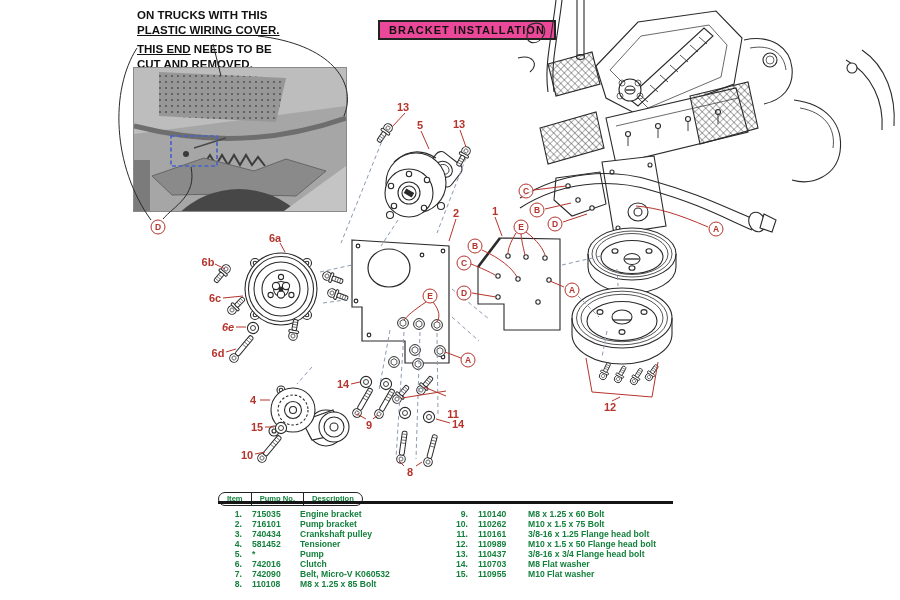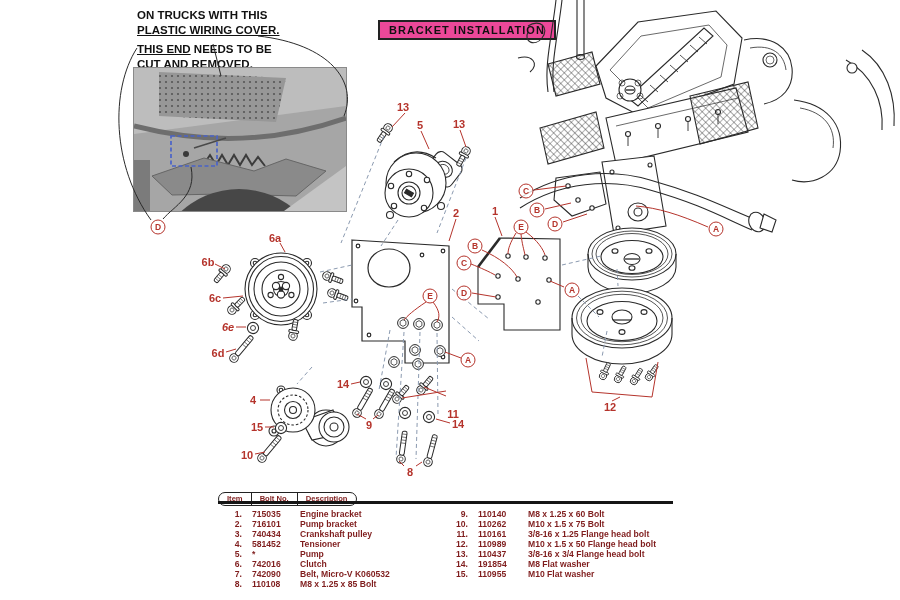--- a/index.html
+++ b/index.html
@@ -13,21 +13,21 @@
             padding:2px 9px;font-weight:bold;font-size:11px;letter-spacing:1px;}
   .photo{position:absolute;left:133px;top:67px;width:212px;height:143px;border:1px solid #8a8a8a;
          background:#a9a9a9;overflow:hidden;}
   svg.diagram{position:absolute;left:0;top:0;}
   .num-callout{position:absolute;transform:translate(-50%,-50%);color:var(--callout);
                font-weight:bold;font-size:11px;line-height:1;white-space:nowrap;}
   .letter-callout{position:absolute;width:15px;height:15px;border:1.5px solid var(--callout);
                   border-radius:50%;box-sizing:border-box;display:flex;align-items:center;justify-content:center;
                   font-size:8.5px;font-weight:bold;color:var(--callout);transform:translate(-50%,-50%);
                   background:rgba(255,255,255,.78);line-height:1;}
-  .parts{position:absolute;left:218px;top:487px;width:456px;font-weight:bold;color:#7f1d1d;}
+  .parts{position:absolute;left:218px;top:487px;width:456px;font-weight:bold;color:#15803d;}
   .pill{display:inline-flex;border:1.3px solid #222;border-radius:7px;overflow:hidden;height:12px;
         align-items:center;background:#fff;}
   .pill span{padding:0 8px;font-size:7.6px;border-right:1.3px solid #222;line-height:12px;}
   .pill span:last-child{border-right:none;}
   .rule{position:absolute;left:0;top:14px;width:455px;height:2.6px;background:#151515;}
   .col{position:absolute;top:22px;font-size:8.6px;}
   .colL{left:4px;}
   .colR{left:230px;}
   .prow{display:flex;height:10px;line-height:10px;white-space:nowrap;}
   .c-item{width:20px;text-align:right;}
@@ -392,21 +392,21 @@
       <div class="letter-callout" style="left: 464px; top: 263px;">C</div>
       <div class="letter-callout" style="left: 464px; top: 293px;">D</div>
       <div class="letter-callout" style="left: 572px; top: 290px;">A</div>
       <div class="letter-callout" style="left: 430px; top: 296px;">E</div>
       <div class="letter-callout" style="left: 468px; top: 360px;">A</div>
     </div>
 
   <div class="parts">
     <div class="pill">
       <span>Item</span>
-      <span>Bolt No.</span>
+      <span>Pump No.</span>
       <span>Description</span>
     </div>
     <div class="rule"></div>
     <div class="col colL" id="colL">
         <div class="prow">
           <span class="c-item">1.</span>
           <span class="c-part">715035</span>
           <span class="c-desc">Engine bracket</span>
         </div>
         <div class="prow">
@@ -466,21 +466,21 @@
           <span class="c-part">110989</span>
           <span class="c-desc">M10 x 1.5 x 50 Flange head bolt</span>
         </div>
         <div class="prow">
           <span class="c-item">13.</span>
           <span class="c-part">110437</span>
           <span class="c-desc">3/8-16 x 3/4 Flange head bolt</span>
         </div>
         <div class="prow">
           <span class="c-item">14.</span>
-          <span class="c-part">191854</span>
+          <span class="c-part">110703</span>
           <span class="c-desc">M8 Flat washer</span>
         </div>
         <div class="prow">
           <span class="c-item">15.</span>
           <span class="c-part">110955</span>
           <span class="c-desc">M10 Flat washer</span>
         </div>
       </div>
   </div>
 

